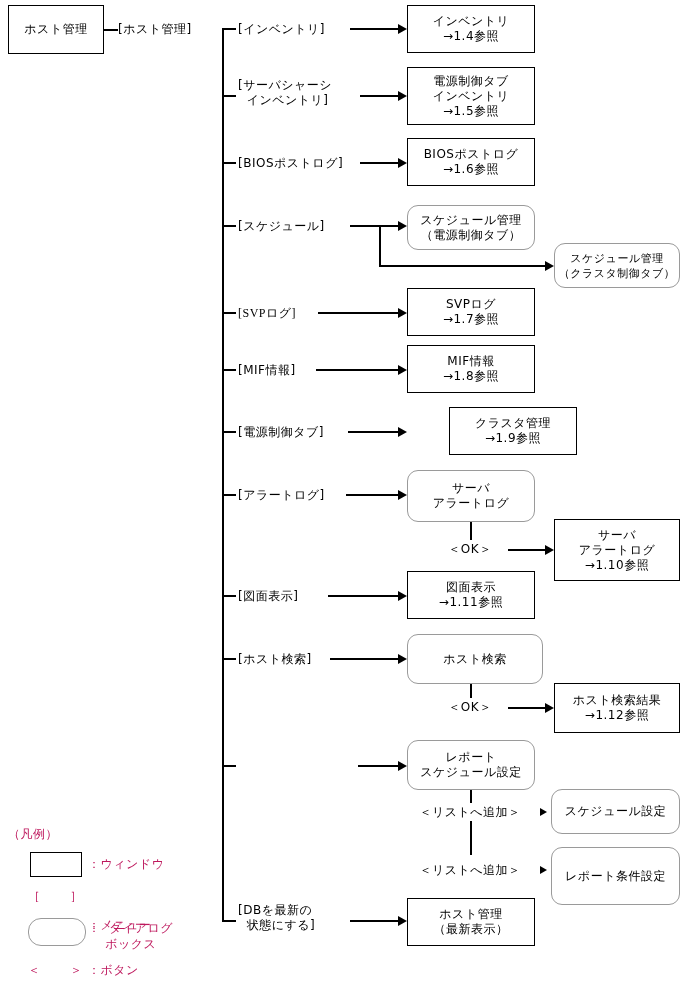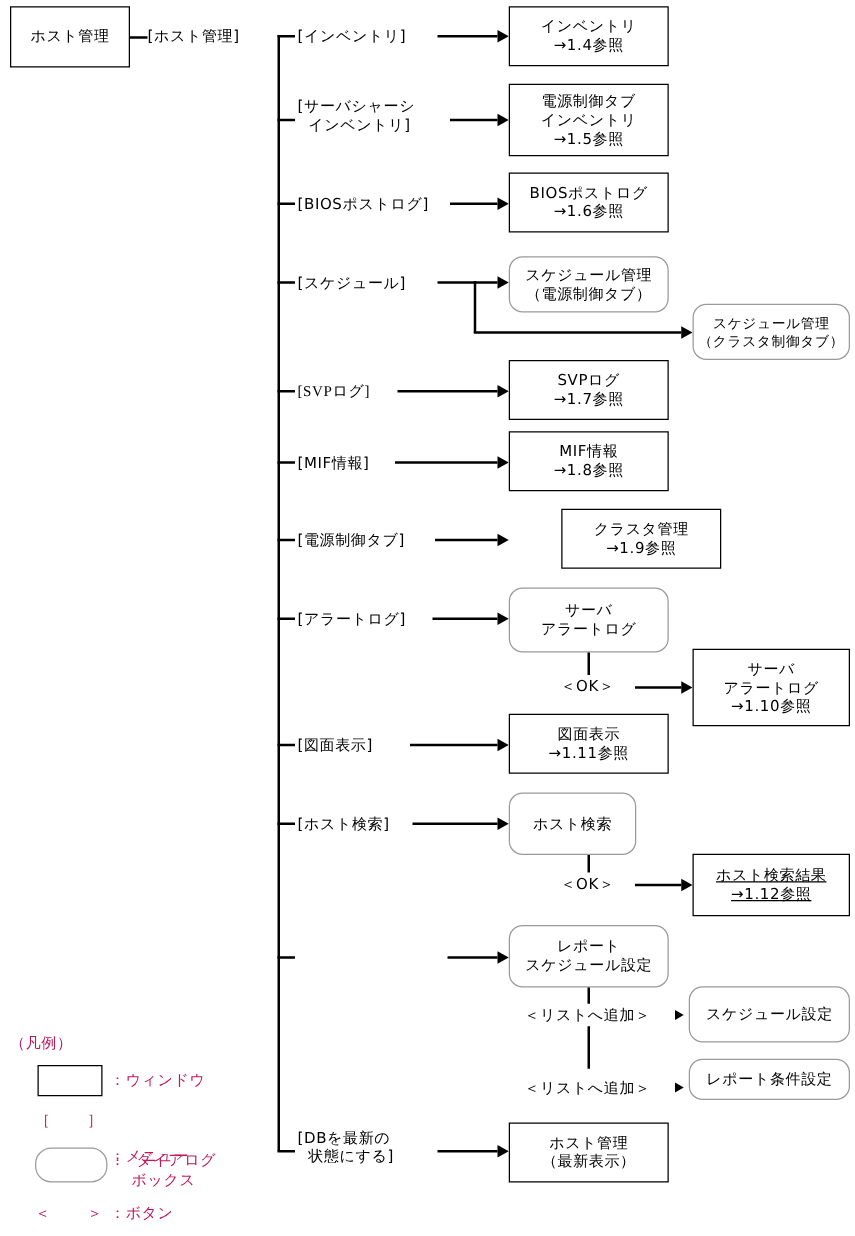--- a/index.html
+++ b/index.html
@@ -165,44 +165,44 @@
   <div class="node menu" style="left:238px;top:587px;width:86px;height:18px;justify-content:flex-start;">[図面表示]</div>
   <div class="hline" style="left:328px;top:595px;width:70px;"></div>
   <div class="arrow" style="left:398px;top:591px;"></div>
   <div class="node win" style="left:407px;top:571px;width:128px;height:48px;">図面表示
 →1.11参照</div>
 
   <div class="hline" style="left:222px;top:658px;width:14px;"></div>
   <div class="node menu" style="left:238px;top:650px;width:88px;height:18px;justify-content:flex-start;">[ホスト検索]</div>
   <div class="hline" style="left:330px;top:658px;width:68px;"></div>
   <div class="arrow" style="left:398px;top:654px;"></div>
-  <div class="node dlg" style="left:407px;top:634px;width:102px;height:50px;">ホスト検索</div>
+  <div class="node dlg" style="left:407px;top:634px;width:136px;height:50px;">ホスト検索</div>
 
   <div class="vline" style="left:470px;top:684px;height:18px;"></div>
   <div class="node btn" style="left:432px;top:698px;width:76px;height:18px;">＜OK＞</div>
   <div class="hline" style="left:508px;top:707px;width:37px;"></div>
   <div class="arrow" style="left:545px;top:703px;"></div>
-  <div class="node win" style="left:554px;top:683px;width:126px;height:50px;text-decoration:underline;">ホスト検索結果
+  <div class="node win" style="left:554px;top:683px;width:126px;height:50px;">ホスト検索結果
 →1.12参照</div>
 
   <div class="hline" style="left:222px;top:765px;width:14px;"></div>
   <div class="hline" style="left:358px;top:765px;width:40px;"></div>
   <div class="arrow" style="left:398px;top:761px;"></div>
   <div class="node dlg" style="left:407px;top:740px;width:128px;height:50px;">レポート
 スケジュール設定</div>
 
   <div class="vline" style="left:470px;top:790px;height:17px;"></div>
   <div class="node btn" style="left:403px;top:803px;width:134px;height:18px;">＜リストへ追加＞</div>
   <div class="arrow-sm" style="left:540px;top:808px;"></div>
   <div class="node dlg" style="left:551px;top:789px;width:129px;height:45px;">スケジュール設定</div>
 
   <div class="vline" style="left:470px;top:821px;height:34px;"></div>
   <div class="node btn" style="left:403px;top:861px;width:134px;height:18px;">＜リストへ追加＞</div>
   <div class="arrow-sm" style="left:540px;top:866px;"></div>
-  <div class="node dlg" style="left:551px;top:847px;width:129px;height:33px;">レポート条件設定</div>
+  <div class="node dlg" style="left:551px;top:847px;width:129px;height:58px;">レポート条件設定</div>
 
   <div class="hline" style="left:222px;top:920px;width:14px;"></div>
   <div class="node menu" style="left:238px;top:903px;width:118px;height:34px;justify-content:flex-start;align-items:flex-start;text-align:left;">[DBを最新の
   状態にする]</div>
   <div class="hline" style="left:350px;top:920px;width:48px;"></div>
   <div class="arrow" style="left:398px;top:916px;"></div>
   <div class="node win" style="left:407px;top:898px;width:128px;height:48px;">ホスト管理
 （最新表示）</div>
 
   <div class="cap" style="left:8px;top:826px;">（凡例）</div>

